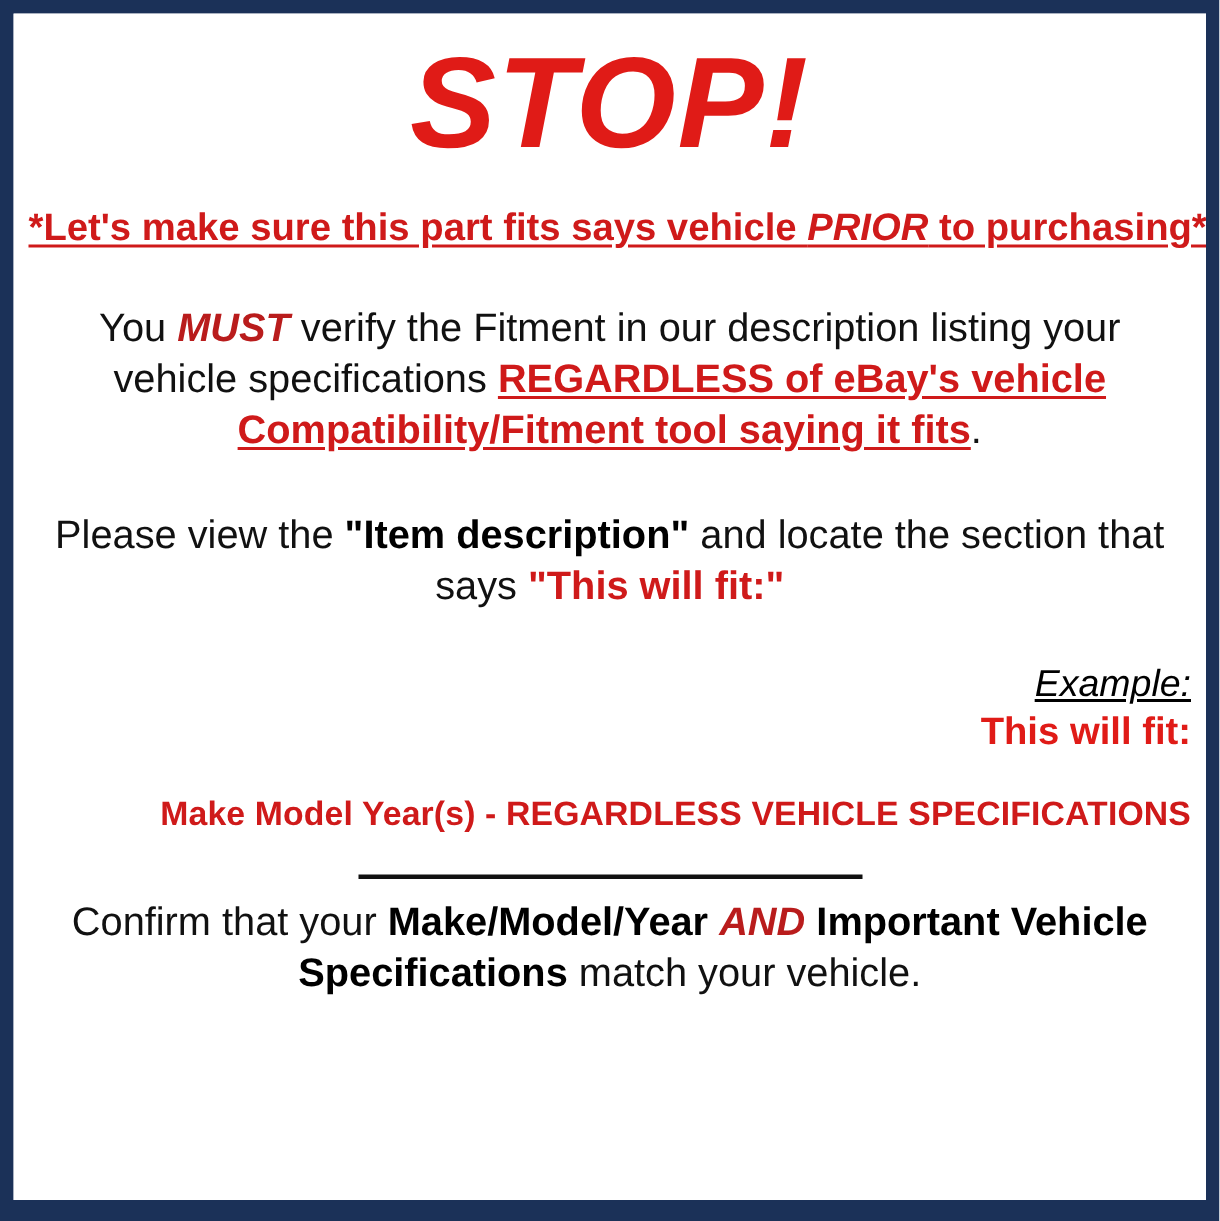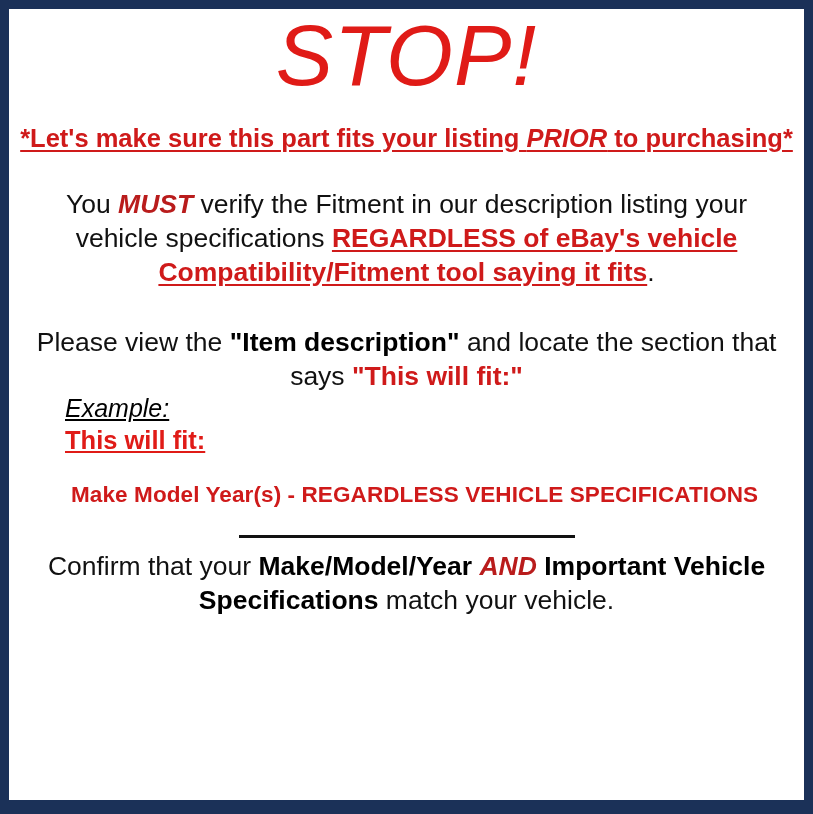--- a/index.html
+++ b/index.html
@@ -28,23 +28,24 @@
     background: #ffffff;
     box-sizing: border-box;
     padding: 0 10px;
     text-align: center;
     color: #000000;
   }
 
   
   .stop-heading {
     margin: 0;
+    padding-top: 14px;
     font-size: 86px;
     line-height: 92px;
-    font-weight: normal;
+    font-weight: bold;
     font-style: italic;
     color: #e01b17;
     letter-spacing: 1px;
   }
 
   
   .subtitle {
     margin: 22px 0 0 0;
     font-size: 25.5px;
     line-height: 30px;
@@ -98,40 +99,40 @@
     color: #cf1a1a;
     font-weight: bold;
   }
   .blk-bold {
     color: #000000;
     font-weight: bold;
   }
 
   
   .example-block {
-    text-align: left;
+    text-align: right;
     padding-left: 46px;
+    margin-top: 34px;
   }
   .example-label {
     margin: 0;
     font-size: 25px;
     line-height: 30px;
     font-style: italic;
     color: #000000;
     text-decoration: underline;
     text-underline-offset: 2px;
     display: inline-block;
   }
   .example-fit {
     margin: 2px 0 0 0;
     font-size: 25.5px;
     line-height: 30px;
     font-weight: bold;
     color: #e01b17;
-    text-decoration: underline;
   }
   .example-spec {
     margin: 26px 0 0 0;
     padding-left: 6px;
     font-size: 22.5px;
     line-height: 28px;
     font-weight: bold;
     color: #cf1a1a;
     letter-spacing: 0.1px;
   }
@@ -149,21 +150,21 @@
   }
 </style>
 </head>
 <body>
 
 <div class="notice-frame">
   <div class="notice-inner">
 
     <div class="stop-heading">STOP!</div>
 
-    <div class="subtitle"><span>*Let's make sure this part fits your listing </span><span class="ital">PRIOR</span><span> to purchasing*</span></div>
+    <div class="subtitle"><span>*Let's make sure this part fits says vehicle </span><span class="ital">PRIOR</span><span> to purchasing*</span></div>
 
     <p class="para para-must"><span>You </span><span class="red-bold-i-u">MUST</span><span> verify the Fitment in our description listing your vehicle specifications </span><span class="red-bold-u">REGARDLESS of eBay's vehicle Compatibility/Fitment tool saying it fits</span><span>.</span></p>
 
     <p class="para para-itemdesc"><span>Please view the </span><span class="blk-bold">"Item description"</span><span> and locate the section that says </span><span class="red-bold">"This will fit:"</span></p>
 
     <div class="example-block">
       <div><span class="example-label">Example:</span></div>
       <div class="example-fit">This will fit:</div>
       <div class="example-spec">Make Model Year(s) - REGARDLESS VEHICLE SPECIFICATIONS</div>
     </div>

